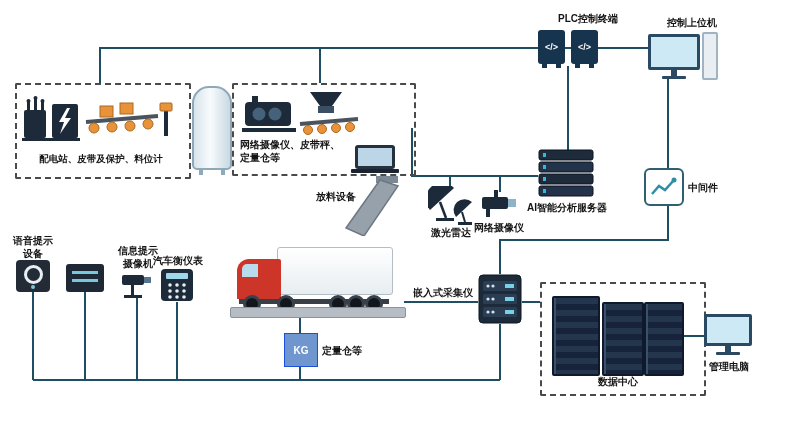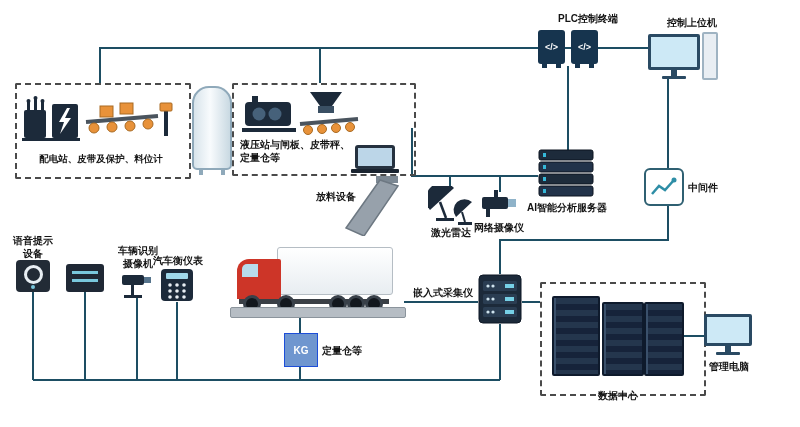--- a/index.html
+++ b/index.html
@@ -69,21 +69,21 @@
 
   
   .mw{position:absolute;z-index:3;width:36px;height:34px;background:#fff;border:2px solid #2f6072;
       border-radius:6px;display:flex;align-items:center;justify-content:center;}
 
   
   .racks{position:absolute;z-index:3;border:2px solid #0e1a2c;border-radius:2px;
          background:repeating-linear-gradient(180deg,#24364d 0 6px,#16233a 6px 12px);
          box-shadow:inset 2px 0 0 #3a506b;}
 
-  .dc-label-pad{padding-top:15px;}
+  .dc-label-pad{padding-top:1px;}
 </style>
 </head>
 <body>
 
 <div class="canvas">
 
   <svg class="wires" width="800" height="427" viewBox="0 0 800 427">
     <g fill="none" stroke="#1d4e63" stroke-width="2">
       <path d="M100,83 V48 H652"></path>
       <path d="M320,83 V48"></path>
@@ -169,21 +169,21 @@
     <svg width="64" height="50" viewBox="0 0 64 50">
       <polygon points="12,0 44,0 34,14 22,14" fill="#1c2a3a"></polygon>
       <rect x="20" y="14" width="16" height="7" fill="#3a4f63"></rect>
       <line x1="2" y1="32" x2="60" y2="27" stroke="#4a545e" stroke-width="4"></line>
       <circle cx="10" cy="38" r="4.5" fill="#e8923a" stroke="#a96a22"></circle>
       <circle cx="24" cy="37" r="4.5" fill="#e8923a" stroke="#a96a22"></circle>
       <circle cx="38" cy="36" r="4.5" fill="#e8923a" stroke="#a96a22"></circle>
       <circle cx="52" cy="35" r="4.5" fill="#e8923a" stroke="#a96a22"></circle>
     </svg>
   </div>
-  <div class="lbl left" style="left:240px;top:138px;width:150px">液压站与闸板、皮带秤、
+  <div class="lbl left" style="left:240px;top:138px;width:150px">网络摄像仪、皮带秤、
 定量仓等</div>
   <div class="laptop" style="left:355px;top:145px">
     <div class="scr"></div>
   </div>
 
   <div class="lbl" style="left:312px;top:190px;width:48px">放料设备</div>
   <div class="icon" style="left:340px;top:176px">
     <svg width="60" height="60" viewBox="0 0 60 60">
       <rect x="36" y="0" width="22" height="7" fill="#7c8893"></rect>
       <polygon points="40,4 58,10 24,60 6,52" fill="#97a1ab" stroke="#6d7882" stroke-width="1.5"></polygon>
@@ -213,21 +213,21 @@
 设备</div>
   <div class="voice-icon" style="left:16px;top:260px">
     <div class="spk"></div>
   </div>
 
   <div class="infoscr" style="left:66px;top:264px">
     <i></i>
       <i></i>
   </div>
 
-  <div class="lbl" style="left:110px;top:244px;width:56px">车辆识别
+  <div class="lbl" style="left:110px;top:244px;width:56px">信息提示
 摄像机</div>
   <div class="icon" style="left:120px;top:270px">
     <svg width="36" height="30" viewBox="0 0 36 30">
       <rect x="2" y="5" width="22" height="10" rx="2" fill="#1c2a3a"></rect>
       <rect x="24" y="7" width="7" height="6" fill="#56748c"></rect>
       <rect x="11" y="15" width="3" height="10" fill="#1c2a3a"></rect>
       <rect x="4" y="25" width="18" height="3" fill="#1c2a3a"></rect>
     </svg>
   </div>
 

